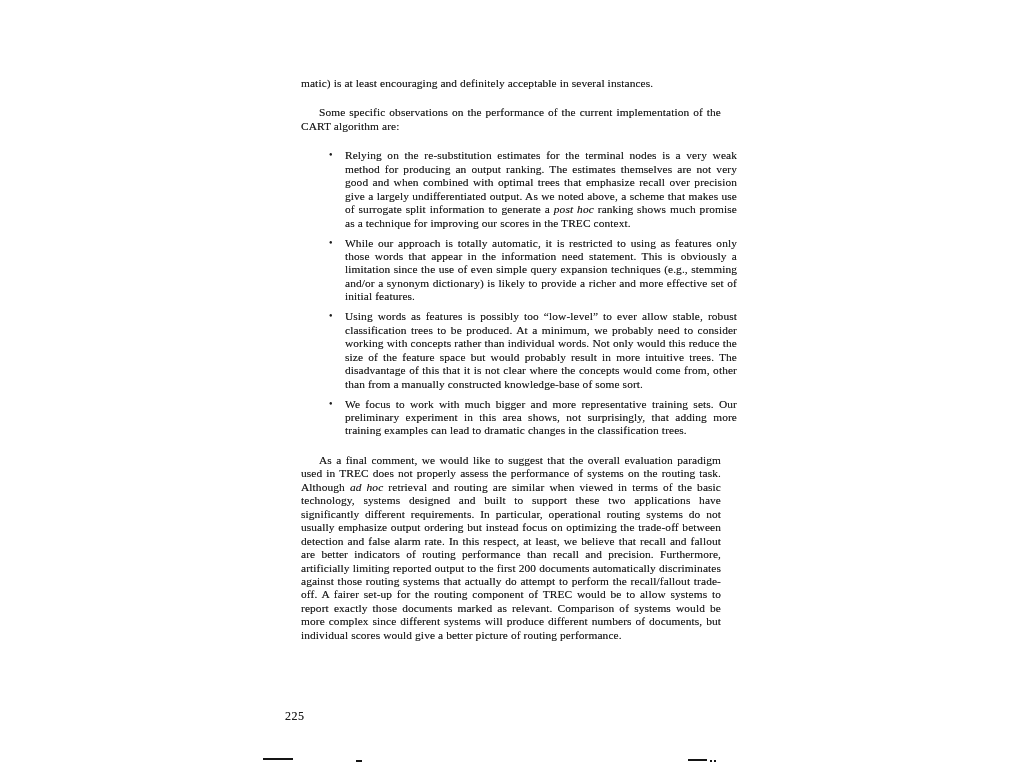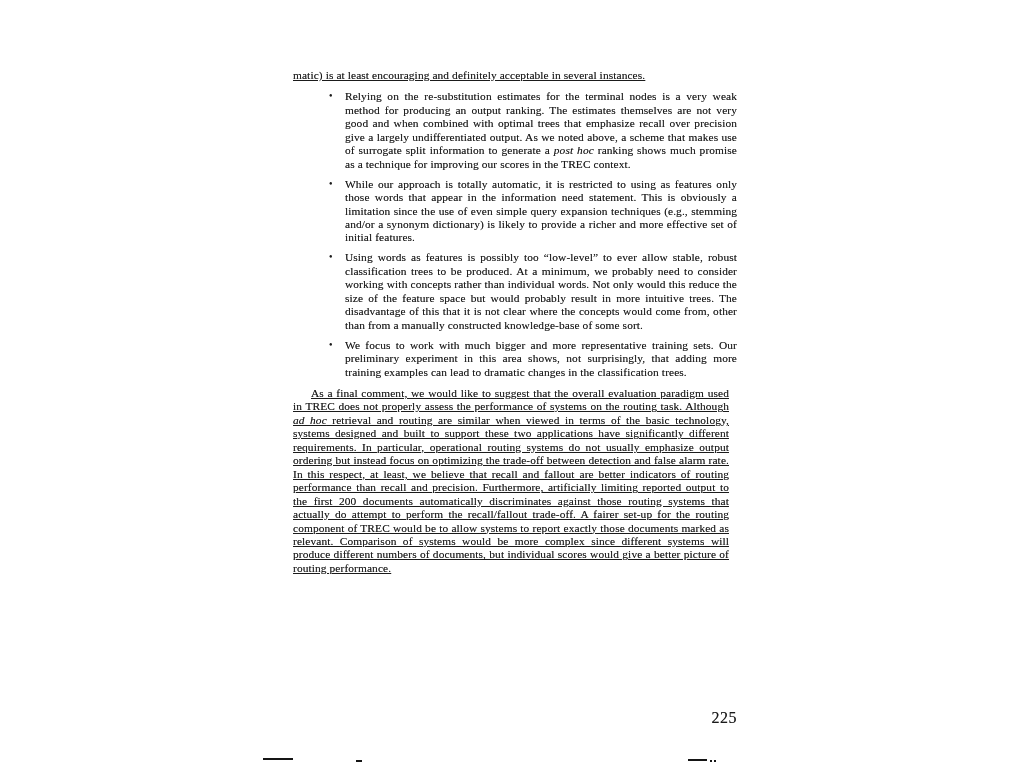--- a/index.html
+++ b/index.html
@@ -25,22 +25,21 @@
     left: 285px;
     top: 61px;
     width: 452px;
     font-size: 11.4px;
     line-height: 13.45px;
     text-align: justify;
     letter-spacing: 0.1px;
     text-shadow: 0 0 0.45px rgba(20,20,20,0.55);
   }
   .textblock p {
-    margin: 8px;
-    text-decoration: underline;
+    margin: 16px;
   }
   .para-cont {
     margin-bottom: 13px;
   }
   .para-indent {
     text-indent: 18px;
   }
   .bullets {
     list-style: none;
     margin: 8px 0 0 0;
@@ -61,22 +60,22 @@
     font-size: 10px;
   }
   .closing {
     margin-top: 16px;
   }
   .pageno {
     position: absolute;
     left: 285px;
     top: 709px;
     width: 452px;
-    text-align: right;
-    font-size: 16px;
+    text-align: left;
+    font-size: 12px;
     letter-spacing: 0.5px;
     text-shadow: 0 0 0.45px rgba(20,20,20,0.55);
   }
   .scan-mark {
     position: absolute;
     background: #151515;
   }
   .mark-1 { left: 263px; top: 758px; width: 30px; height: 2px; }
   .mark-2 { left: 356px; top: 760px; width: 6px;  height: 1.5px; }
   .mark-3 { left: 688px; top: 759px; width: 19px; height: 2px; }
@@ -86,20 +85,21 @@
 </style>
 </head>
 <body>
 
 <div class="sheet">
 
   <div class="textblock">
 
     <p class="para-cont">matic) is at least encouraging and definitely acceptable in several instances.</p>
 
+    <p class="para-indent">Some specific observations on the performance of the current implementation of the CART algorithm are:</p>
 
     <ul class="bullets">
       <li>
         <span class="bullet-marker">•</span>
         <span><span>Relying on the re-substitution estimates for the terminal nodes is a very weak method for producing an output ranking. The estimates themselves are not very good and when combined with optimal trees that emphasize recall over precision give a largely undifferentiated output. As we noted above, a scheme that makes use of surrogate split information to generate a </span><i>post hoc</i><span> ranking shows much promise as a technique for improving our scores in the TREC context.</span></span>
       </li>
       <li>
         <span class="bullet-marker">•</span>
         <span><span>While our approach is totally automatic, it is restricted to using as features only those words that appear in the information need statement. This is obviously a limitation since the use of even simple query expansion techniques (e.g., stemming and/or a synonym dictionary) is likely to provide a richer and more effective set of initial features.</span><i></i><span></span></span>
       </li>

